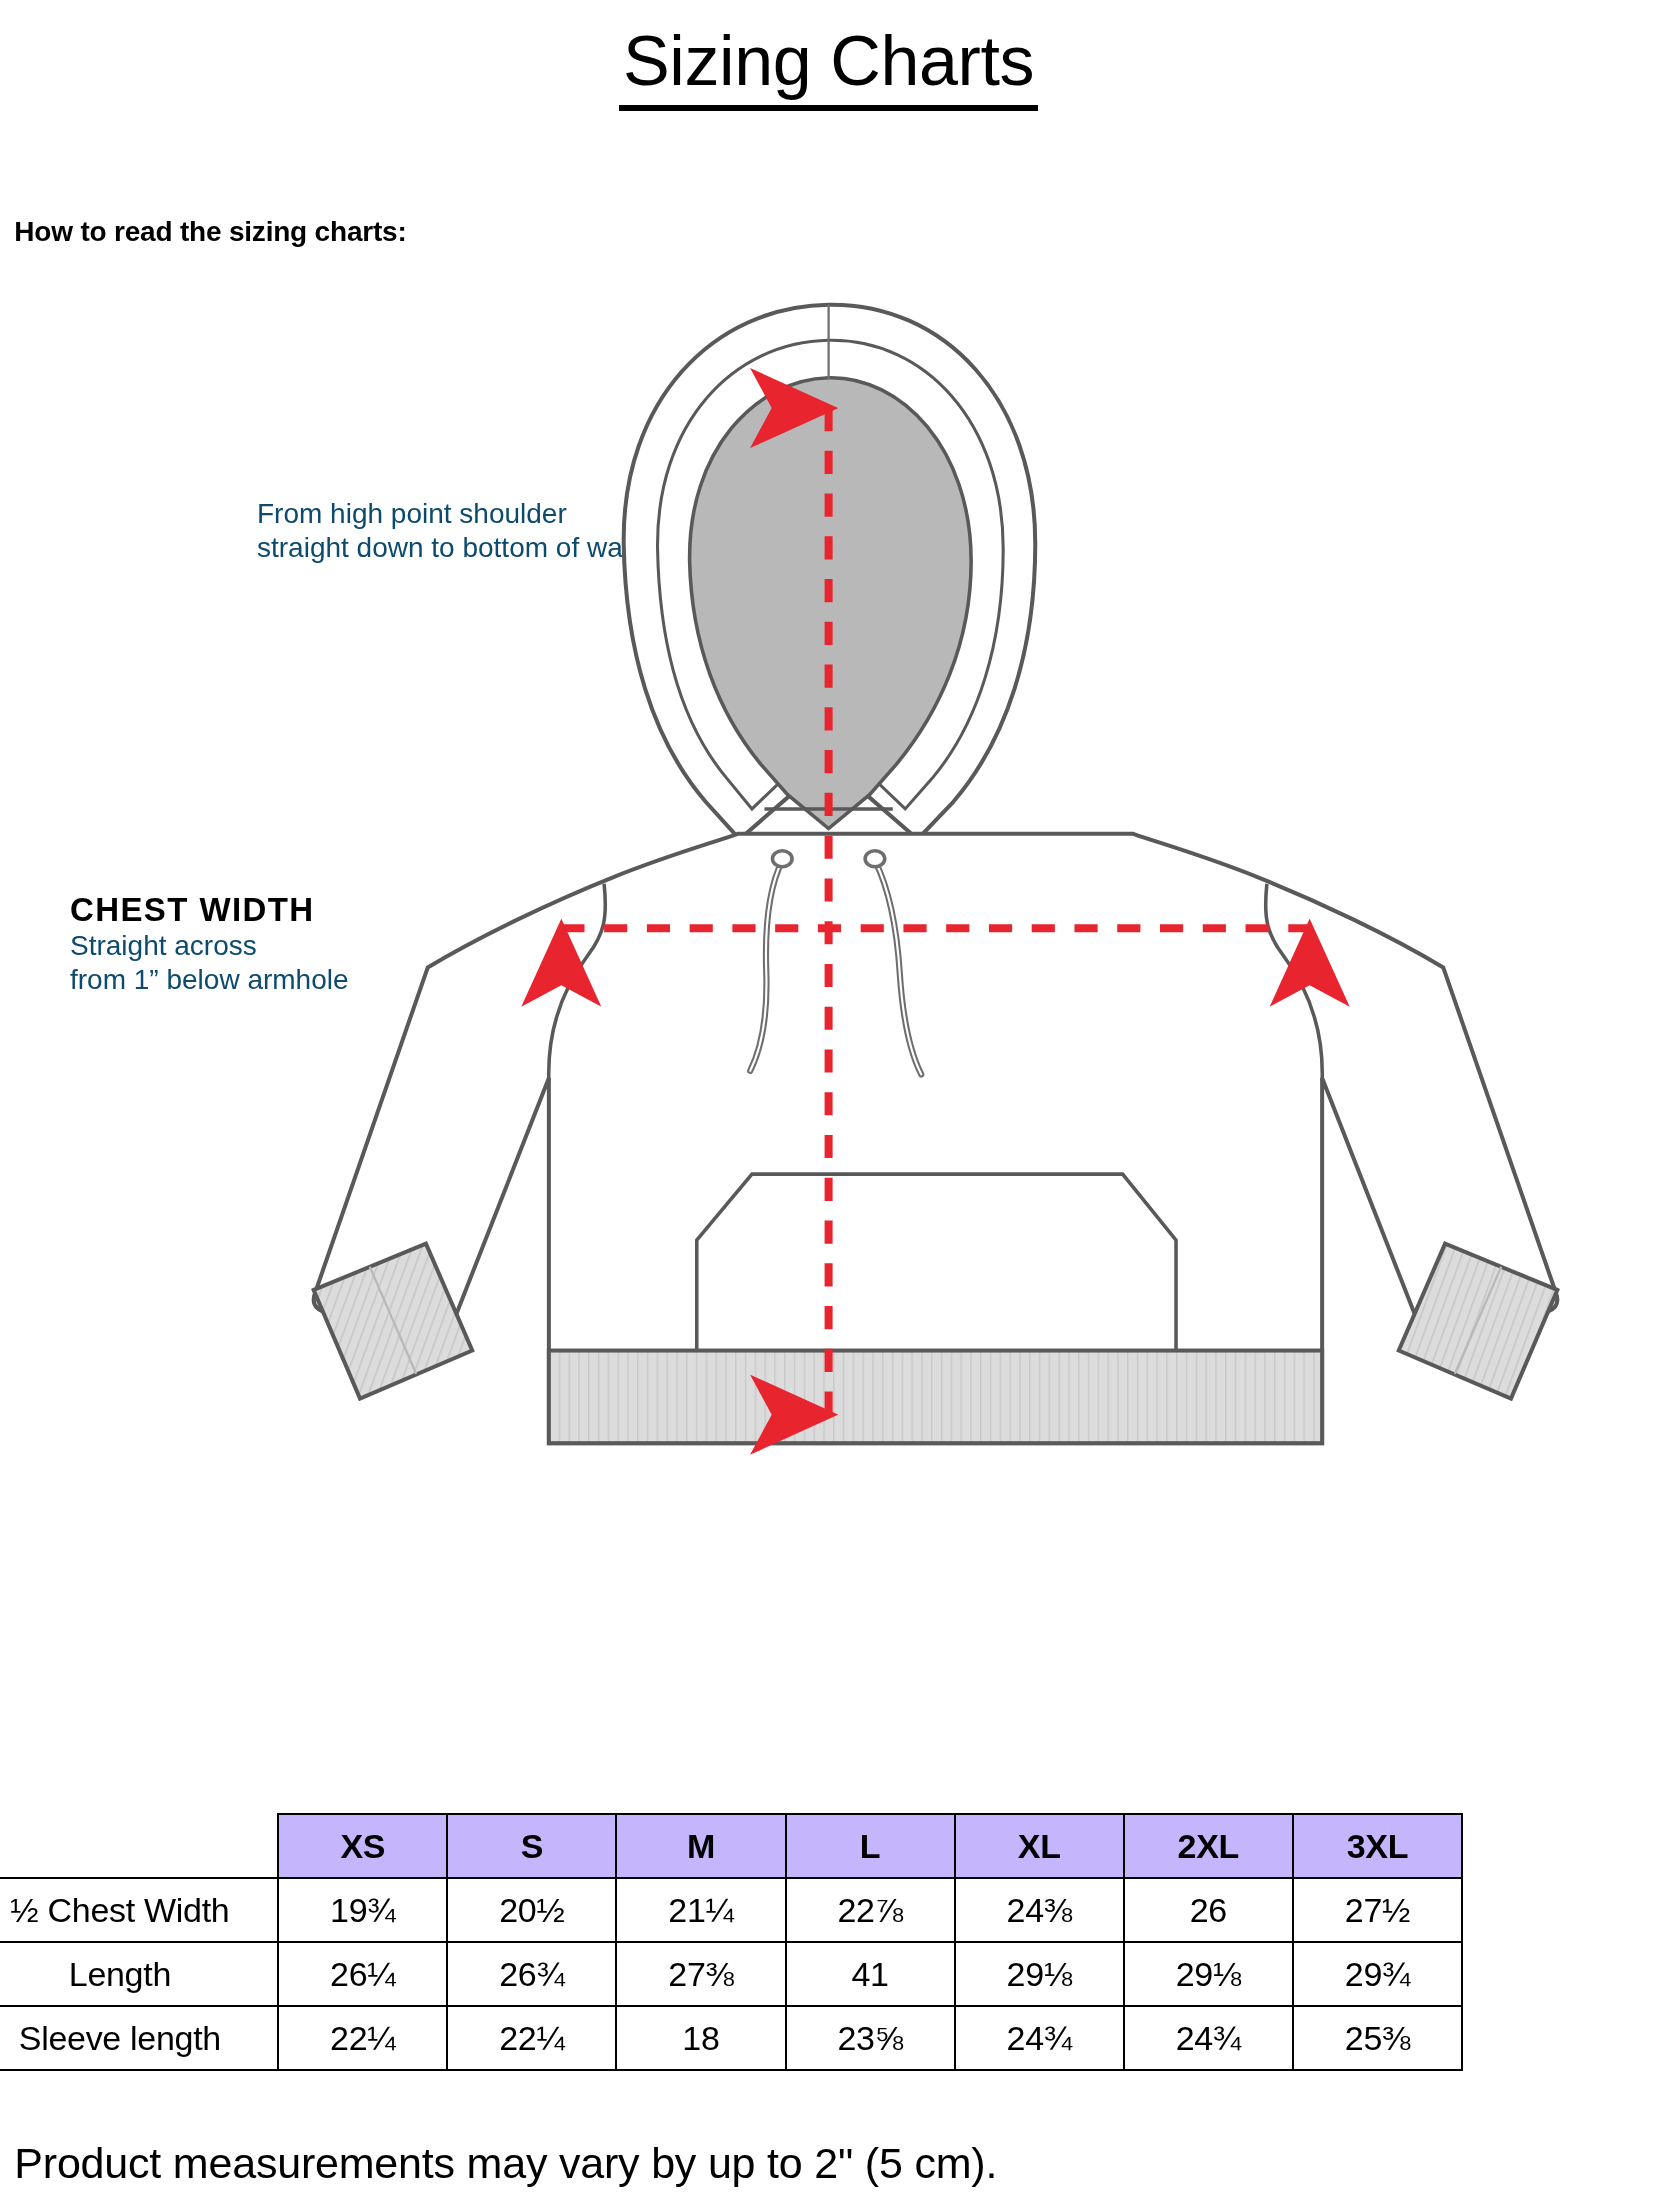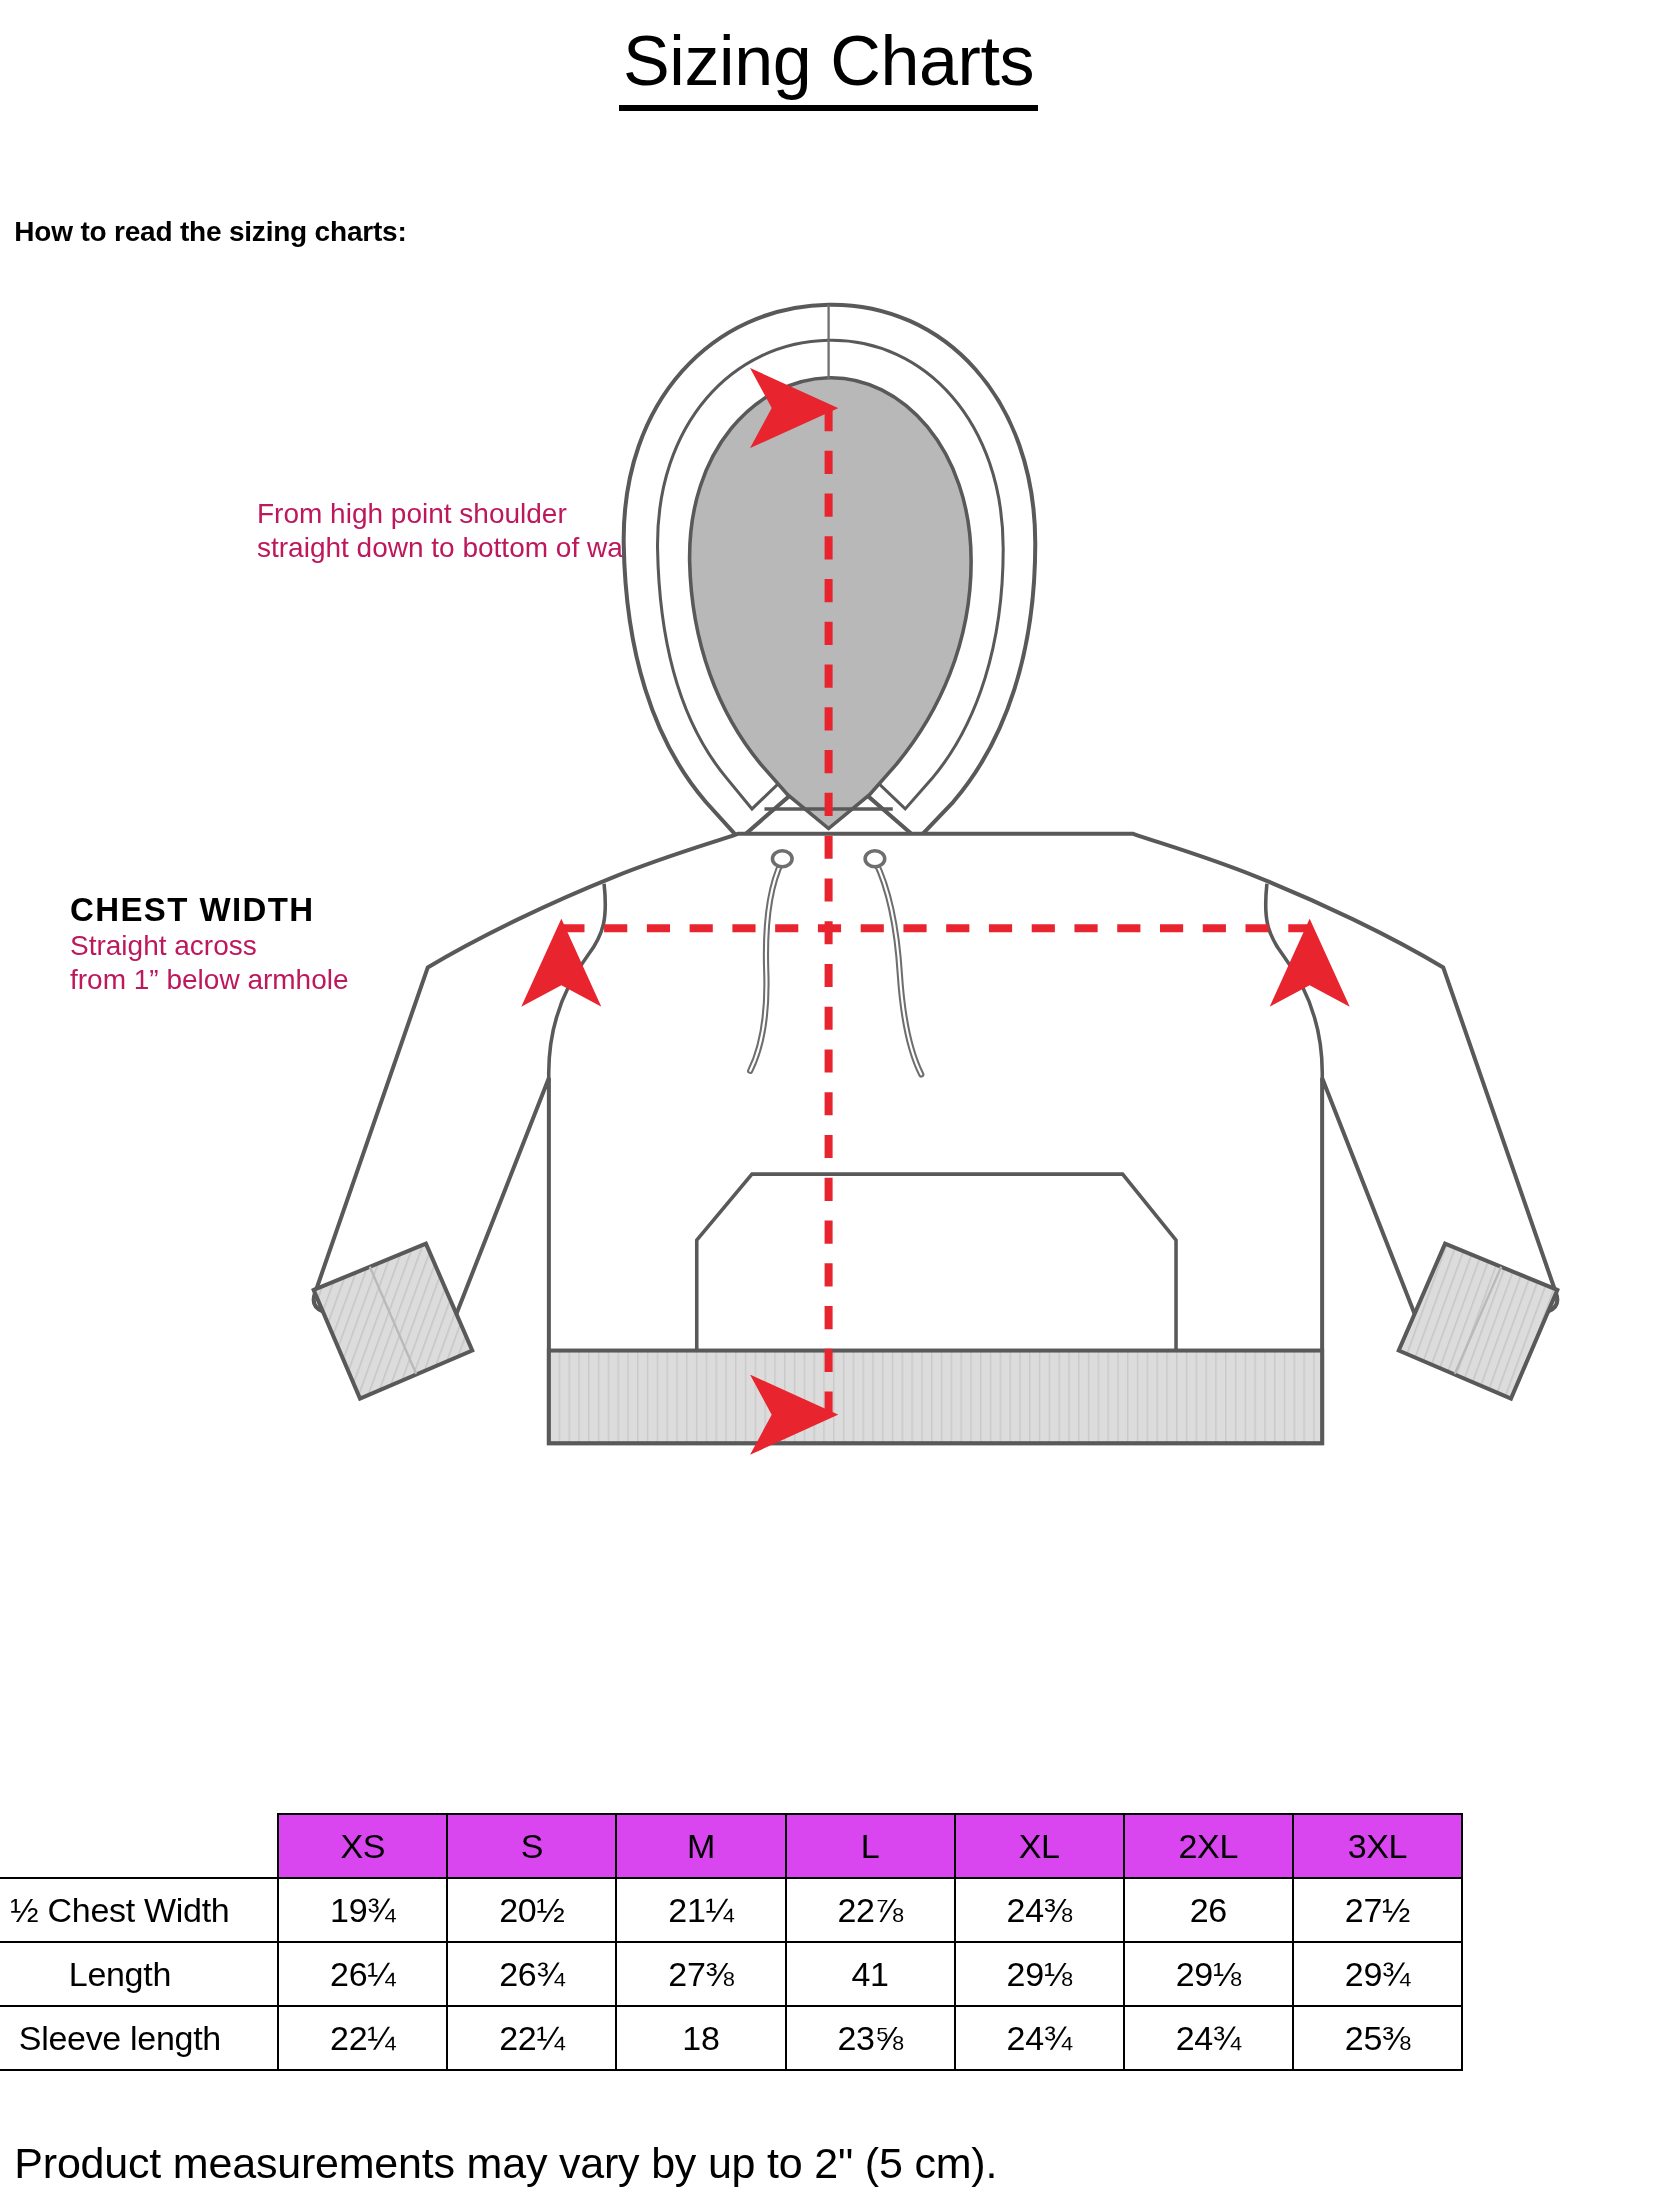--- a/index.html
+++ b/index.html
@@ -50,21 +50,21 @@
     font-weight: bold;
     letter-spacing: 1.4px;
     line-height: 1.15;
     white-space: nowrap;
   }
   .annotation .ann-sub {
     font-size: 28px;
     font-weight: 400;
     line-height: 1.22;
     white-space: nowrap;
-    color: #be185d;
+    color: #0c4a6e;
   }
   #ann-body-length { top: 497px; left: 257px; }
   #ann-chest-width { top: 891px; left: 70px; }
 
   
   #hoodie-illustration {
     position: absolute;
     top: 294px;
     left: 294px;
     width: 1283px;
@@ -99,22 +99,22 @@
     border-bottom: 2.7px solid #000;
     background: #ffffff;
   }
   #size-table .row-label {
     border-left: none;
     text-align: center;
     font-weight: 400;
     padding-right: 16px;
   }
   #size-table thead th.size-head {
-    background: #d946ef;
-    font-weight: normal;
+    background: #c4b5fd;
+    font-weight: bold;
   }
   .col-label { width: 303px; }
   .col-size  { width: 169px; }
 
   
   #footer-note {
     position: absolute;
     top: 2139px;
     left: 14.3px;
     font-size: 43px;

